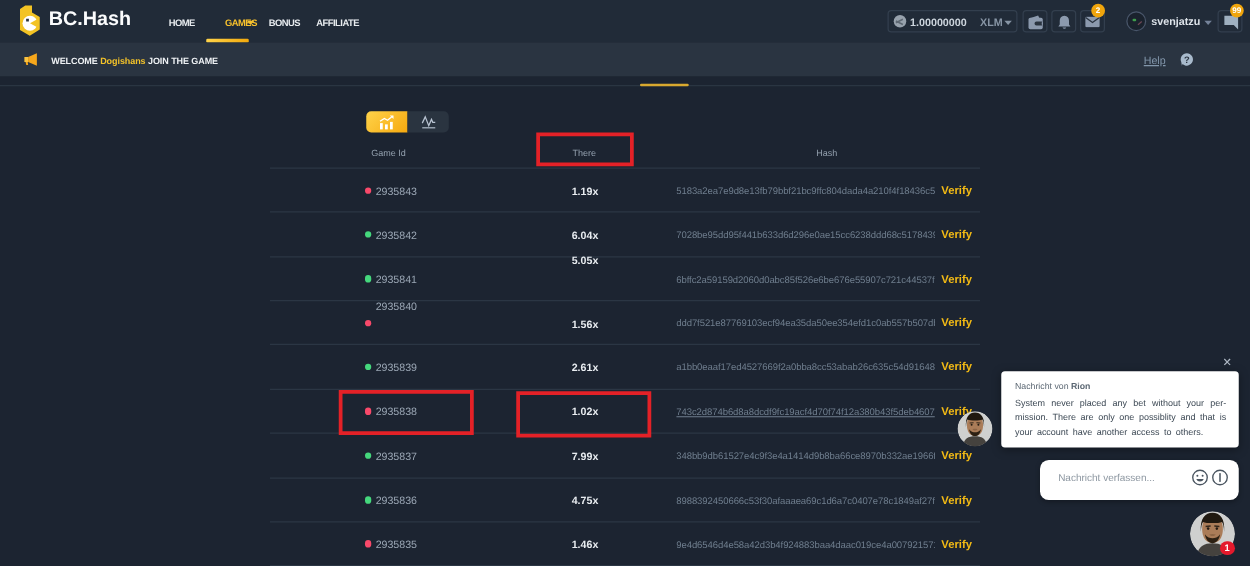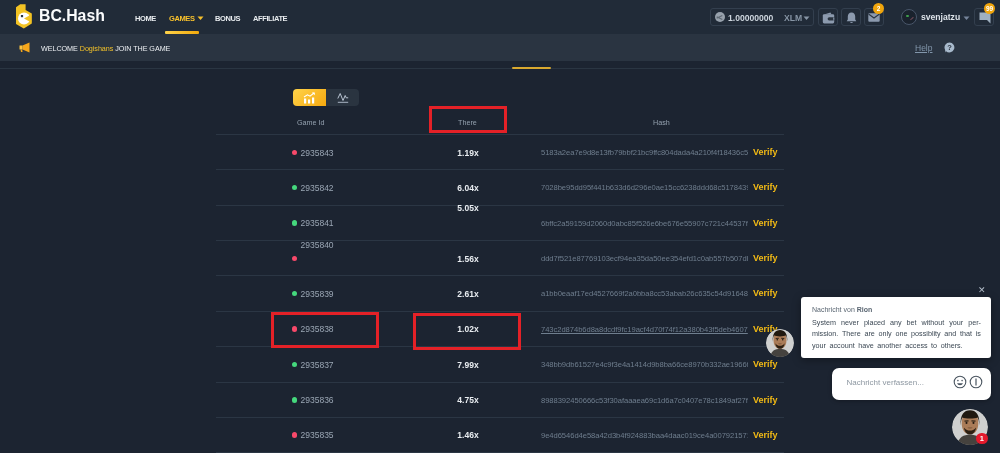--- a/index.html
+++ b/index.html
@@ -4,21 +4,21 @@
 <style>
   * { margin:0; padding:0; box-sizing:border-box; }
   html,body { width:1000px; height:453px; overflow:hidden; }
   body { font-family:"Liberation Sans", sans-serif; background:#1c2431; position:relative; }
   .abs { position:absolute; }
 
   
   #nav { position:absolute; left:0; top:0; width:1000px; height:34px; background:#212b38; }
   #logo-txt { position:absolute; left:39px; top:7px; font-size:15.8px; font-weight:bold; color:#fbfcfd; letter-spacing:0px; }
   .mi { position:absolute; top:13.5px; font-size:7.5px; font-weight:bold; color:#e8ecef; letter-spacing:-0.4px; }
-  #mi-games { color:#f8c12c; }
+  #mi-games { color:#f8c12c;margin-left:11px; }
   #games-underline { position:absolute; left:165px; top:31px; width:34px; height:3.2px; background:linear-gradient(90deg,#ffd34a,#f2a90c); border-radius:1px; }
   .navbtn { position:absolute; top:8px; width:20px; height:18px; border:1px solid #333f4e; border-radius:3px; }
   .badge { position:absolute; width:11px; height:11px; border-radius:50%; background:#f0a50c; color:#fff; font-size:6.5px; font-weight:bold; text-align:center; line-height:11px; }
 
   
   #announce { position:absolute; left:0; top:34px; width:1000px; height:27px; background:#2a3441; }
   
   #tabline { position:absolute; left:0; top:68px; width:1000px; height:1px; background:#2a3542; }
   #tabdash { position:absolute; left:512px; top:66.5px; width:39px; height:2.6px; background:#d9a92f; border-radius:1px; }
 
@@ -116,21 +116,21 @@
     <path d="M0.5 0.5 L11.5 0.5 L11.5 11.5 L8 8 L0.5 8 Z" fill="#9fb0c0"></path>
   </svg>
   <div class="badge" style="left:984px; top:2.5px;">99</div>
 
   <div id="announce">
     <svg class="abs" style="left:18px; top:8px;" width="13" height="11" viewBox="0 0 13 11">
       <path d="M11.5 0.5 L11.5 10.5 L4.5 7.5 L4.5 3.5 Z" fill="#f6a71b"></path>
       <path d="M4.5 3.5 L1.5 3.5 L1.5 7.5 L4.5 7.5 Z" fill="#fcc43f"></path>
       <path d="M2.5 7.5 L3 10 L4.5 10 L4.2 7.5 Z" fill="#f6a71b"></path>
     </svg>
-    <div class="abs" style="left:41px; top:9.5px; font-size:7.2px; font-weight:normal; color:#eef1f4; letter-spacing:-0.05px;">WELCOME <span style="color:#f3c229;">Dogishans</span> JOIN THE GAME</div>
+    <div class="abs" style="left:41px; top:9.5px; font-size:7.2px; font-weight:bold; color:#eef1f4; letter-spacing:-0.05px;">WELCOME <span style="color:#f3c229;">Dogishans</span> JOIN THE GAME</div>
     <svg class="abs" style="left:944px; top:8px;" width="11" height="11" viewBox="0 0 11 11">
       <path d="M5.5 0.5 A5 5 0 1 1 2 9.2 L1.5 10.5 L1 7.6 A5 5 0 0 1 5.5 0.5 Z" fill="#a8bacc"></path>
       <text x="5.5" y="8" font-size="7.5" font-weight="bold" fill="#2a3441" text-anchor="middle" font-family="Liberation Sans, sans-serif">?</text>
     </svg>
     <div class="abs" style="left:915px; top:9px; font-size:8.5px; color:#8296ab;text-decoration:underline;">Help</div>
   </div>
 
   <div id="tabline"></div>
   <div id="tabdash"></div>
 

